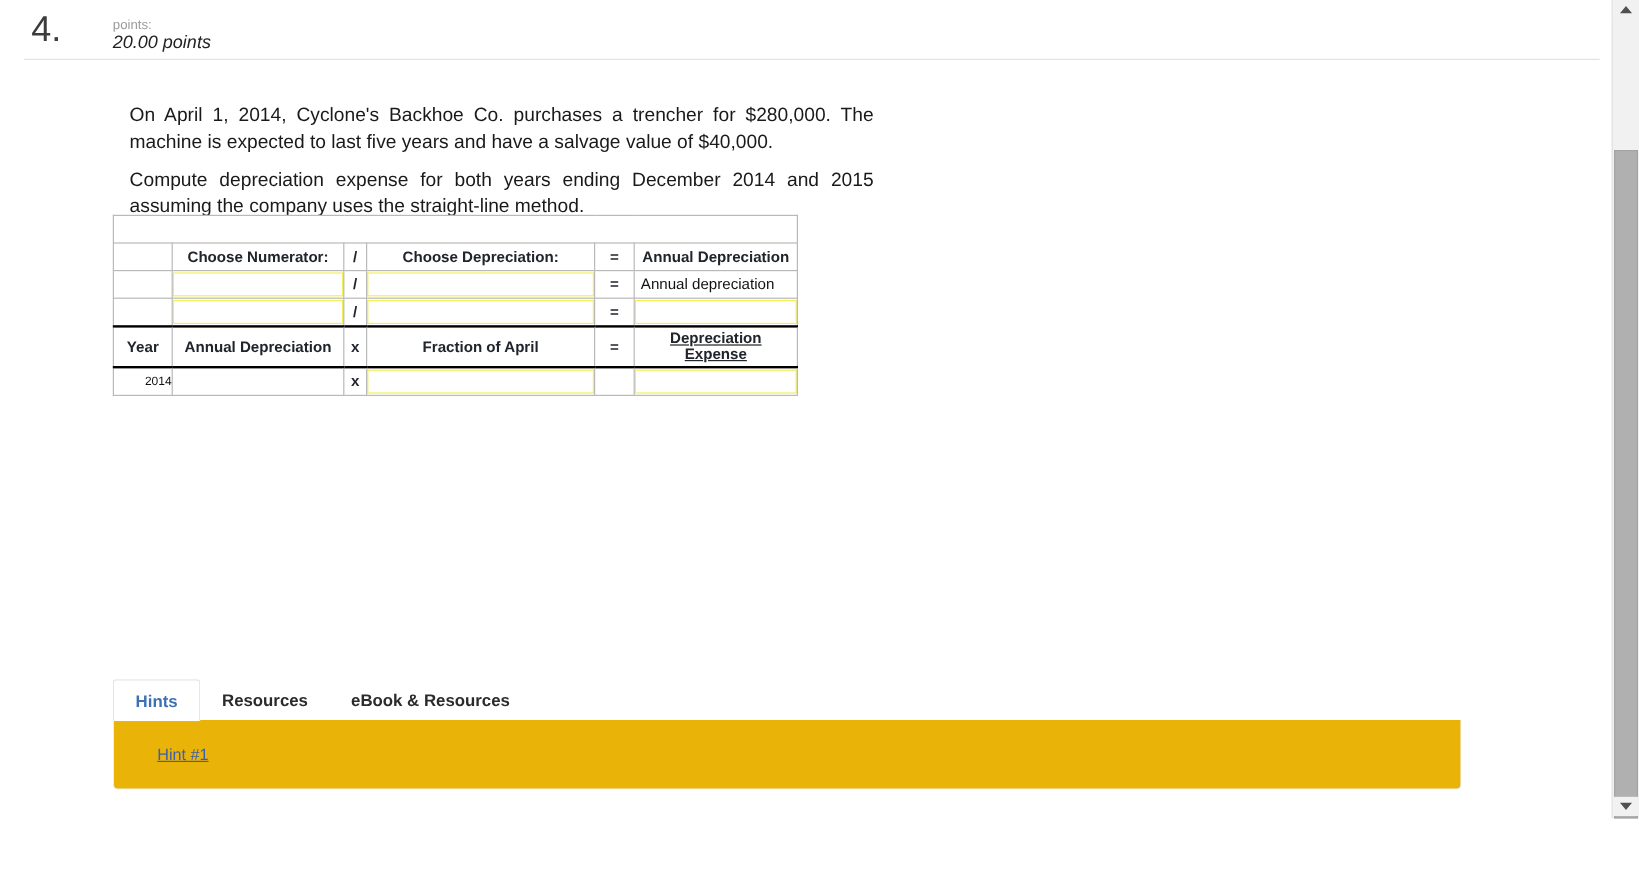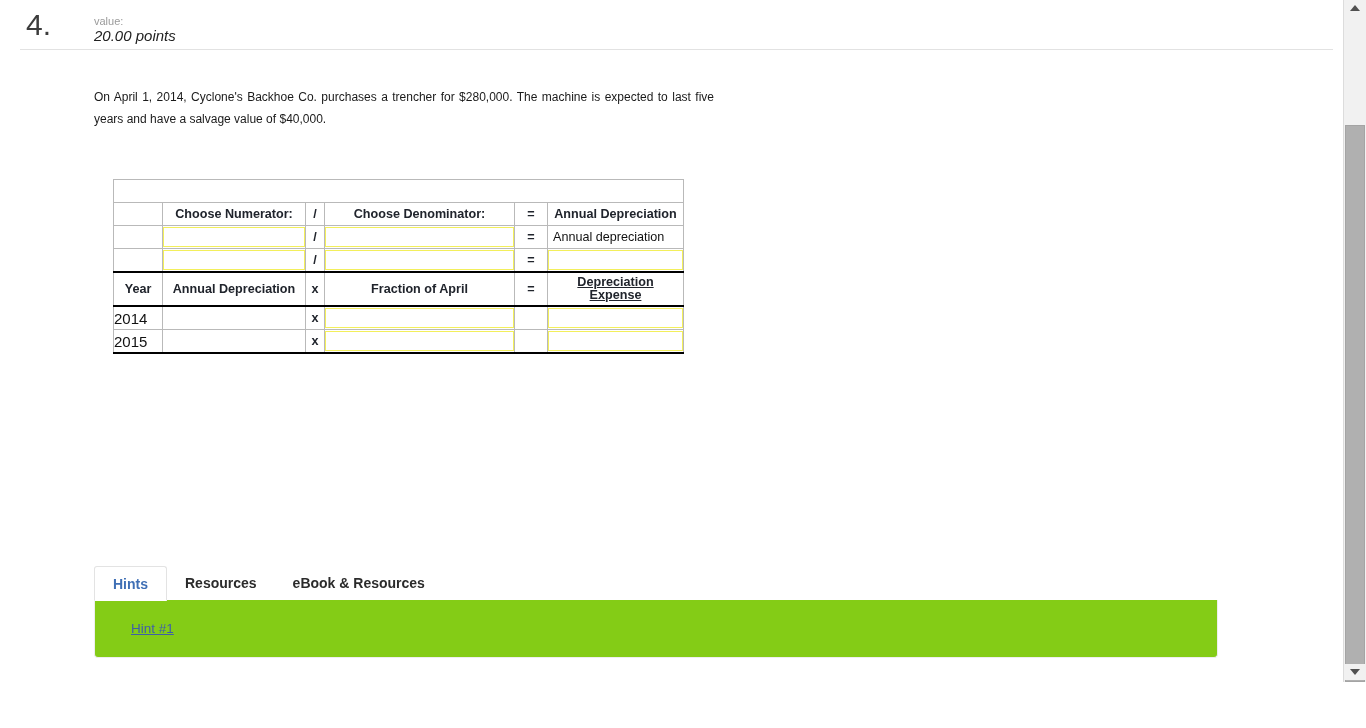--- a/index.html
+++ b/index.html
@@ -64,44 +64,43 @@
     left: 20px;
     top: 49px;
     width: 1313px;
     height: 1px;
     background: #e2e2e2;
   }
 
   
   .qbody {
     position: absolute;
-    left: 94px;
+    left: 108px;
     top: 86px;
     width: 620px;
-    font-size: 12px;
+    font-size: 16px;
     color: #1a1a1a;
     line-height: 22px;
   }
   .qbody p {
     margin: 0 0 10px 0;
     text-align: justify;
   }
 
   
   .sheet-wrap {
     position: absolute;
     left: 94px;
     top: 179px;
   }
   table.sheet {
     border-collapse: collapse;
     table-layout: fixed;
     font-size: 12.6px;
     color: #111111;
-    margin-left: 19px;
   }
   table.sheet td {
     border: 1px solid #b9b9b9;
     padding: 0;
     height: 22px;
     vertical-align: middle;
     background: #ffffff;
   }
   .hdr {
     background: #8aa8d8;
@@ -120,22 +119,22 @@
     font-weight: bold;
     font-size: 12.6px;
     color: #20242c;
   }
   .txt-l {
     text-align: left;
     padding-left: 5px !important;
     font-size: 12.6px;
   }
   .year {
-    text-align: left;
-    font-size: 15px;
+    text-align: right;
+    font-size: 10px;
   }
   .thickline td { border-top: 2px solid #000000 !important; }
   .thickbot td { border-bottom: 2px solid #000000 !important; }
 
   
   .c1 { width: 49px; }
   .c2 { width: 143px; }
   .c3 { width: 19px; }
   .c4 { width: 190px; }
   .c5 { width: 33px; }
@@ -192,21 +191,21 @@
   
   .hints-panel {
     position: absolute;
     left: 94px;
     top: 600px;
     width: 1124px;
     height: 58px;
     border: 1px solid #eeeeee;
     border-top: none;
     border-radius: 0 0 4px 4px;
-    background: #84cc16;
+    background: #eab308;
     box-sizing: border-box;
   }
   .hint-link {
     position: absolute;
     left: 36px;
     top: 21px;
     font-size: 13.5px;
     color: #3f5fa8;
     text-decoration: underline;
     cursor: pointer;
@@ -262,27 +261,28 @@
     background: #dcdcdc;
   }
 </style>
 </head>
 <body>
 
 <div id="page">
 
   <div class="qhead">
     <div class="qnum">4.</div>
-    <div class="value-label">value:</div>
+    <div class="value-label">points:</div>
     <div class="value-points">20.00 points</div>
     <div class="head-rule"></div>
   </div>
 
   <div class="qbody">
     <p>On April 1, 2014, Cyclone's Backhoe Co. purchases a trencher for $280,000. The machine is expected to last five years and have a salvage value of $40,000.</p>
+    <p>Compute depreciation expense for both years ending December 2014 and 2015 assuming the company uses the straight-line method.</p>
   </div>
 
   <div class="sheet-wrap">
     <table class="sheet">
       <colgroup>
         <col class="c1">
           <col class="c2">
           <col class="c3">
           <col class="c4">
           <col class="c5">
@@ -291,21 +291,21 @@
       <tbody>
 
         <tr class="barrow">
           <td colspan="6"></td>
         </tr>
 
         <tr>
           <td class="hdr hdr-tall"></td>
           <td class="hdr hdr-tall">Choose Numerator:</td>
           <td class="hdr hdr-tall">/</td>
-          <td class="hdr hdr-tall">Choose Denominator:</td>
+          <td class="hdr hdr-tall">Choose Depreciation:</td>
           <td class="hdr hdr-tall">=</td>
           <td class="hdr hdr-tall">Annual Depreciation</td>
         </tr>
 
         <tr>
           <td></td>
           <td>
             <span class="inputbox"></span>
           </td>
           <td class="op">/</td>
@@ -349,32 +349,20 @@
           <td class="op">x</td>
           <td>
             <span class="inputbox"></span>
           </td>
           <td class="op"></td>
           <td>
             <span class="inputbox"></span>
           </td>
         </tr>
 
-        <tr class="thickbot">
-          <td class="year">2015</td>
-          <td></td>
-          <td class="op">x</td>
-          <td>
-            <span class="inputbox"></span>
-          </td>
-          <td class="op"></td>
-          <td>
-            <span class="inputbox"></span>
-          </td>
-        </tr>
       </tbody>
     </table>
   </div>
 
   <div class="tabs-rule"></div>
   <div class="tabs">
     <div class="tab active">Hints</div>
     <div class="tab">Resources</div>
     <div class="tab">eBook &amp; Resources</div>
   </div>

